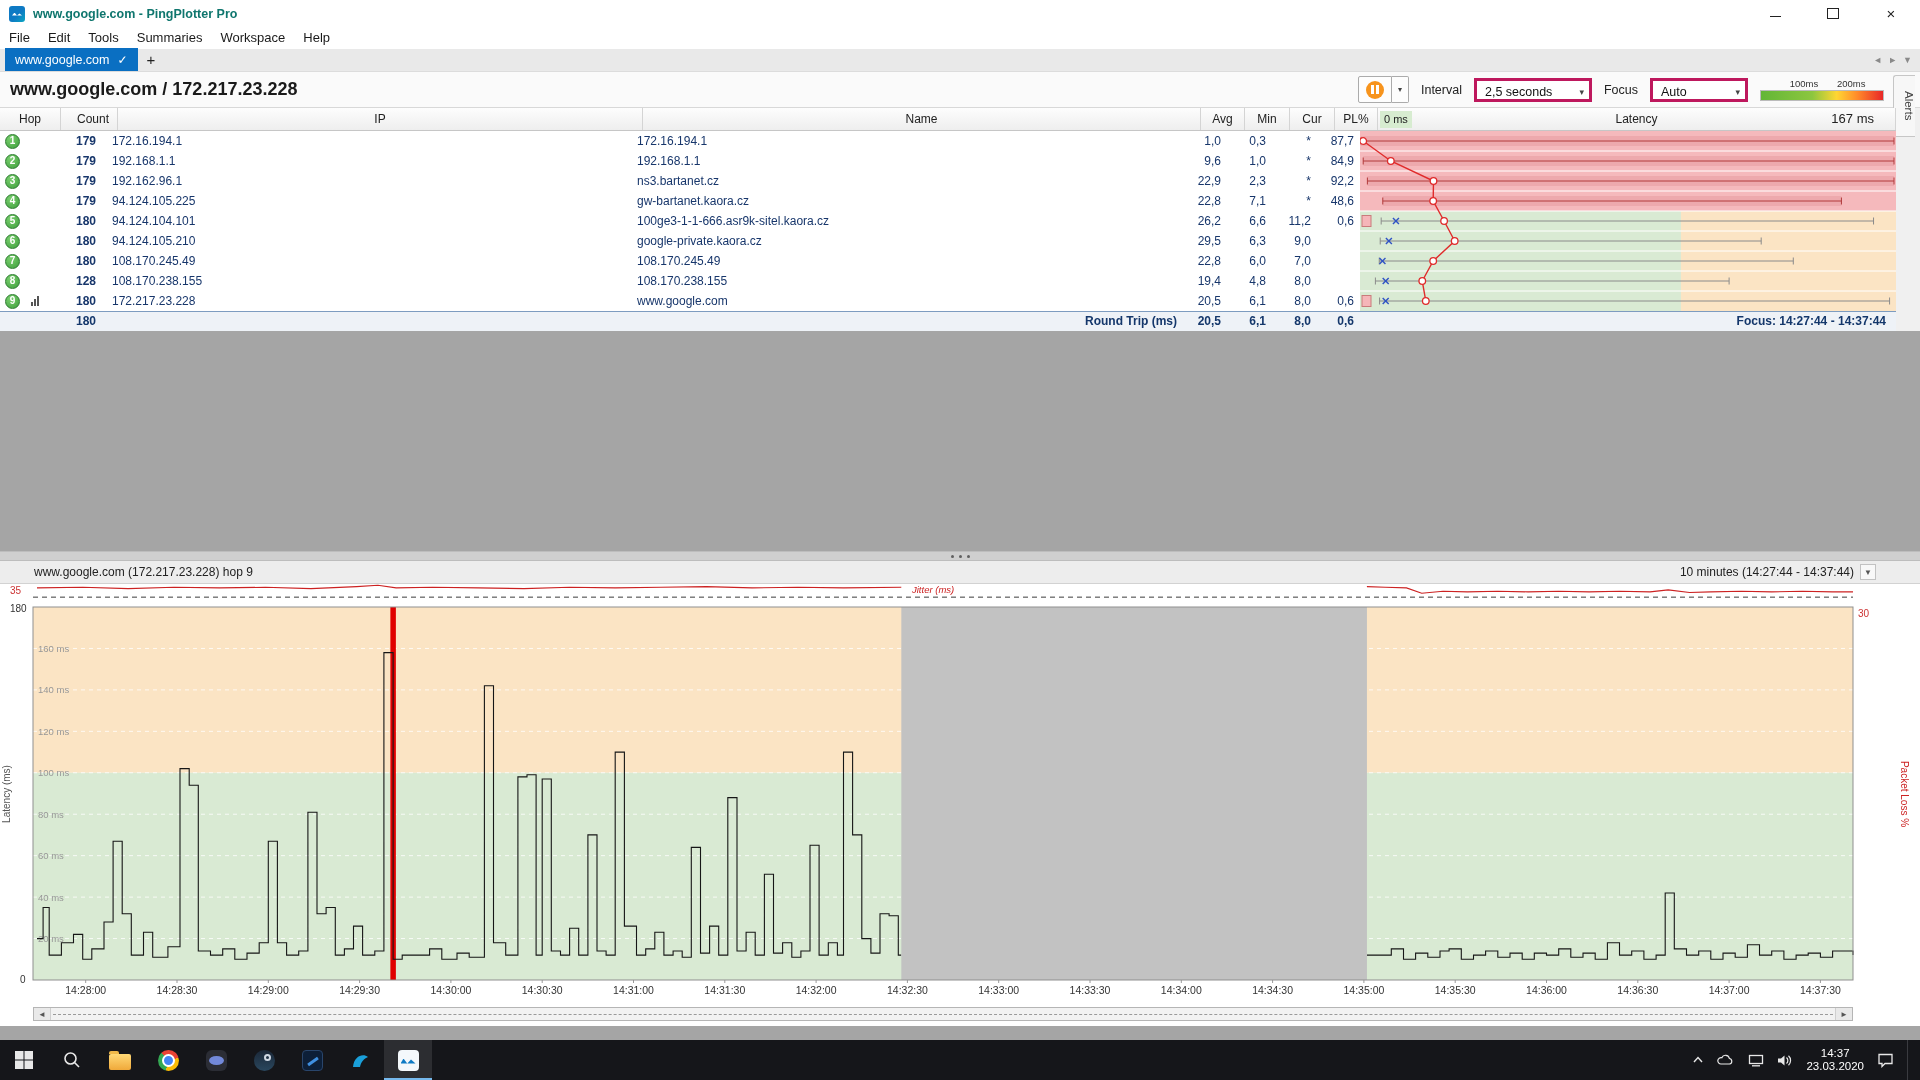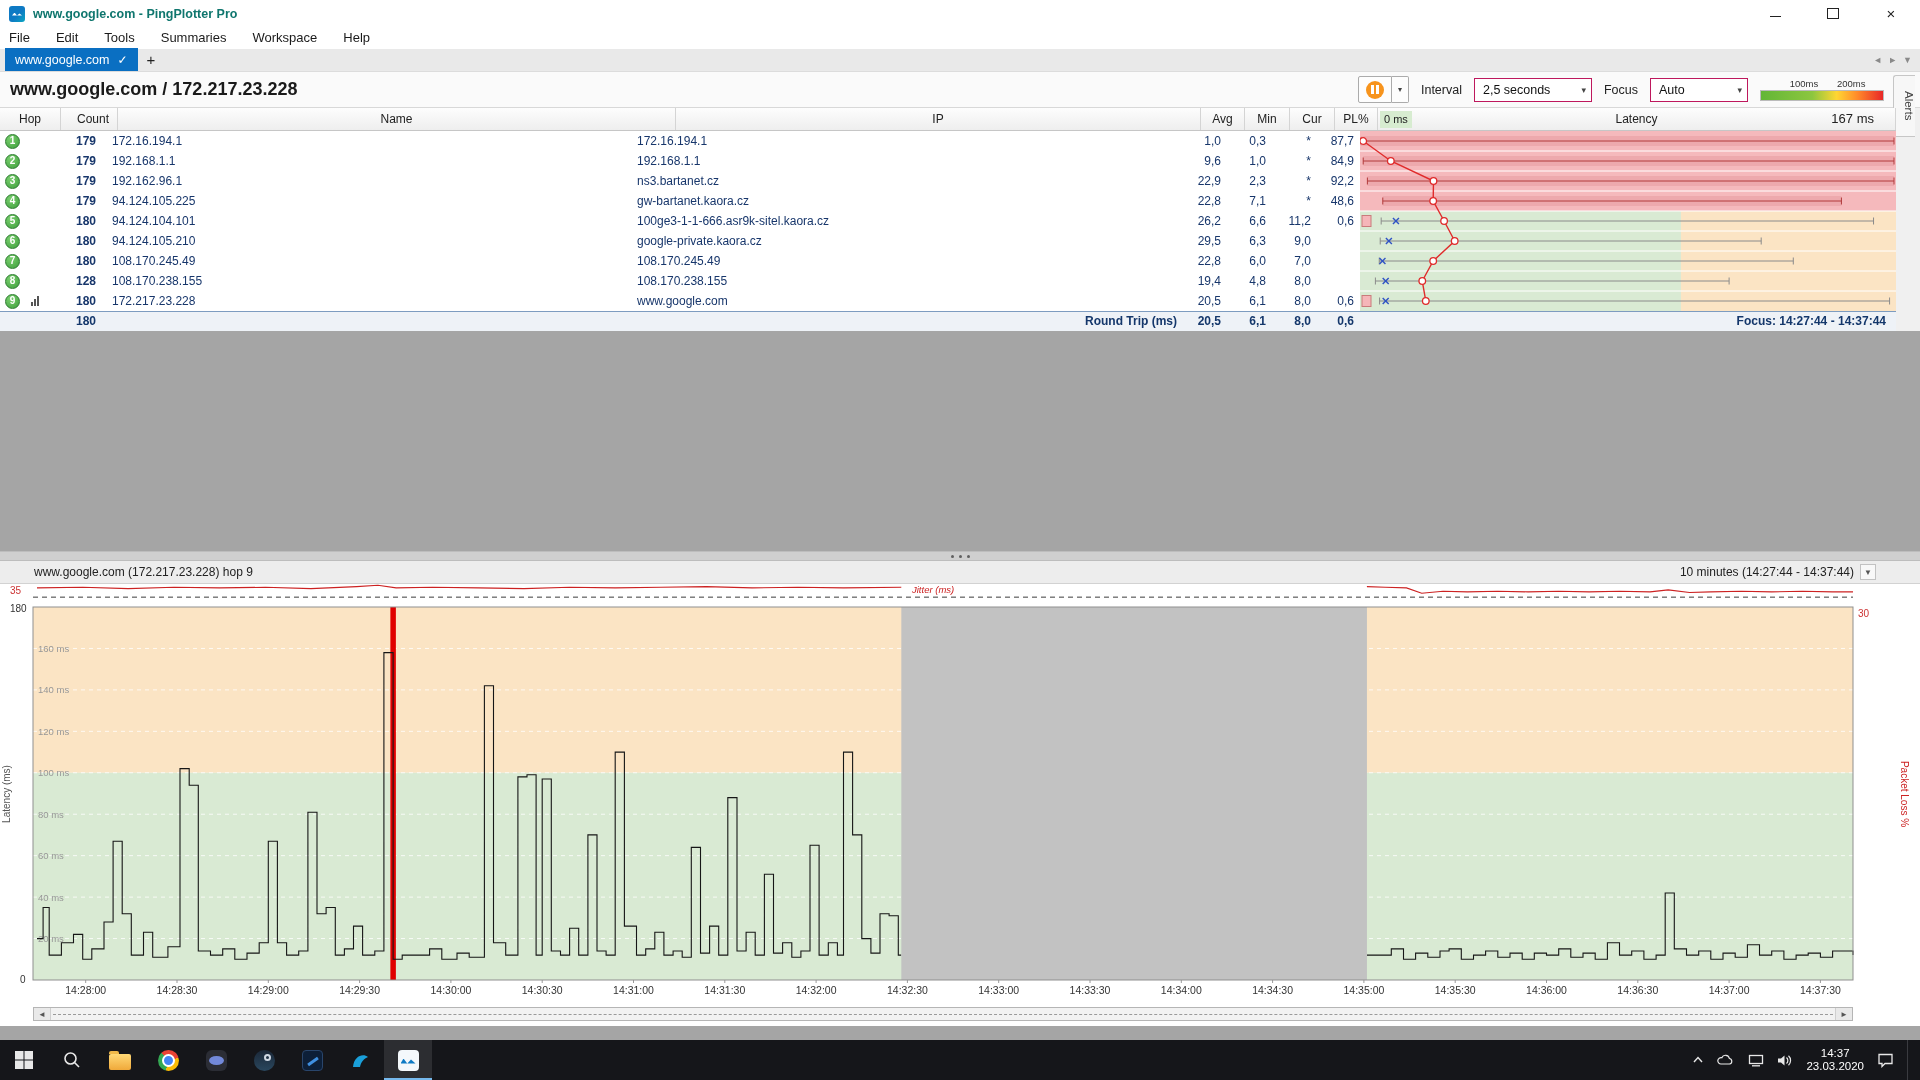--- a/index.html
+++ b/index.html
@@ -10,41 +10,41 @@
   #titlebar{position:absolute;left:0;top:0;width:1920px;height:27px;background:#fff;display:flex;align-items:center;}
   #app-icon{width:16px;height:16px;margin:0 8px 0 9px;border-radius:3px;background:linear-gradient(135deg,#0e7ac4 55%,#0aa7c2);position:relative;}
   #app-icon:after{content:"";position:absolute;left:3px;top:7px;width:10px;height:3px;background:#fff;clip-path:polygon(0 100%,25% 0,50% 100%,75% 30%,100% 100%);}
   #title-text{font-size:12.5px;font-weight:bold;color:#0f766e;}
   #win-buttons{margin-left:auto;display:flex;height:27px;}
   .win-btn{width:58px;height:27px;display:flex;align-items:center;justify-content:center;color:#222;font-size:15px;}
   .glyph-min{width:11px;height:1px;background:#222;margin-top:6px;}
   .glyph-max{width:10px;height:9px;border:1px solid #222;}
 
   
-  #menubar{position:absolute;left:0;top:27px;width:1920px;height:22px;background:#fff;display:flex;align-items:flex-start;font-size:13px;gap:8px;}
+  #menubar{position:absolute;left:0;top:27px;width:1920px;height:22px;background:#fff;display:flex;align-items:flex-start;font-size:13px;}
   .menu-item{padding:0 9px;height:22px;line-height:22px;color:#1a1a1a;}
 
   
   #tabbar{position:absolute;left:0;top:49px;width:1920px;height:23px;background:#e9e9e9;display:flex;align-items:flex-end;border-bottom:1px solid #dcdcdc;box-sizing:border-box;}
   #target-tab{height:23px;margin-left:5px;padding:0 10px;background:#0a6fc2;color:#fff;font-size:12.5px;display:flex;align-items:center;gap:8px;}
   #tab-check{font-size:12px;color:#fff;}
   #new-tab-btn{font-size:15px;color:#222;padding:0 9px;line-height:23px;}
   #tab-nav{margin-left:auto;margin-right:8px;color:#8a8a8a;font-size:9px;display:flex;gap:6px;align-items:center;height:23px;}
 
   
   #toolbar{position:absolute;left:0;top:72px;width:1920px;height:36px;background:#fafafa;border-bottom:1px solid #d8d8d8;box-sizing:border-box;display:flex;align-items:center;}
   #target-title{margin-left:10px;font-size:18px;font-weight:bold;color:#1a1a1a;}
   #toolbar-right{margin-left:auto;display:flex;align-items:center;gap:12px;margin-right:36px;}
   #pause-group{display:flex;}
   #pause-btn{width:32px;height:25px;border:1px solid #ababab;background:#fdfdfd;display:flex;align-items:center;justify-content:center;border-radius:2px 0 0 2px;}
   #pause-circle{width:18px;height:18px;border-radius:50%;background:#f7941d;display:flex;align-items:center;justify-content:center;gap:2px;}
   #pause-circle i{display:block;width:3px;height:9px;background:#fff;}
   #pause-dd{width:16px;height:25px;border:1px solid #ababab;border-left:none;background:#fdfdfd;display:flex;align-items:center;justify-content:center;font-size:8px;color:#444;border-radius:0 2px 2px 0;}
   .tb-label{font-size:12.5px;color:#222;}
-  .select{position:relative;height:24px;border:1px solid #be185d;background:#fff;font-size:12.5px;line-height:22px;padding:0 20px 0 8px;box-sizing:border-box;color:#111;}
+  .select{position:relative;height:24px;border:3px solid #be185d;background:#fff;font-size:12.5px;line-height:22px;padding:0 20px 0 8px;box-sizing:border-box;color:#111;}
   .select:after{content:"▾";position:absolute;right:5px;top:0;font-size:9px;color:#444;line-height:22px;}
   #interval-select{width:118px;}
   #focus-select{width:98px;}
   #legend{width:124px;position:relative;height:24px;}
   #legend .lg-labels{position:relative;height:12px;font-size:9.5px;color:#333;}
   #legend .lg-100{position:absolute;left:24%;}
   #legend .lg-200{position:absolute;left:62%;}
   #legend .lg-bar{height:9px;border:1px solid #bbb;background:linear-gradient(90deg,#63b637 0%,#8cc63f 42%,#ffd633 62%,#ff8a2a 79%,#e82727 100%);}
 
   
@@ -191,22 +191,22 @@
       </div>
     </div>
   </div>
 
   <div id="alerts-tab">Alerts</div>
 
   <section id="trace-table">
     <div id="thead">
       <span class="hc w-hop">Hop</span>
       <span class="hc w-count">Count</span>
+      <span class="hc w-ip">IP</span>
       <span class="hc w-name">Name</span>
-      <span class="hc w-ip">IP</span>
       <span class="hc w-avg">Avg</span>
       <span class="hc w-min">Min</span>
       <span class="hc w-cur">Cur</span>
       <span class="hc w-pl">PL%</span>
       <span class="hc" id="lat-head">
         <span class="zero">0 ms</span>
         <span class="mid">Latency</span>
         <span class="max">167 ms</span>
       </span>
     </div>

